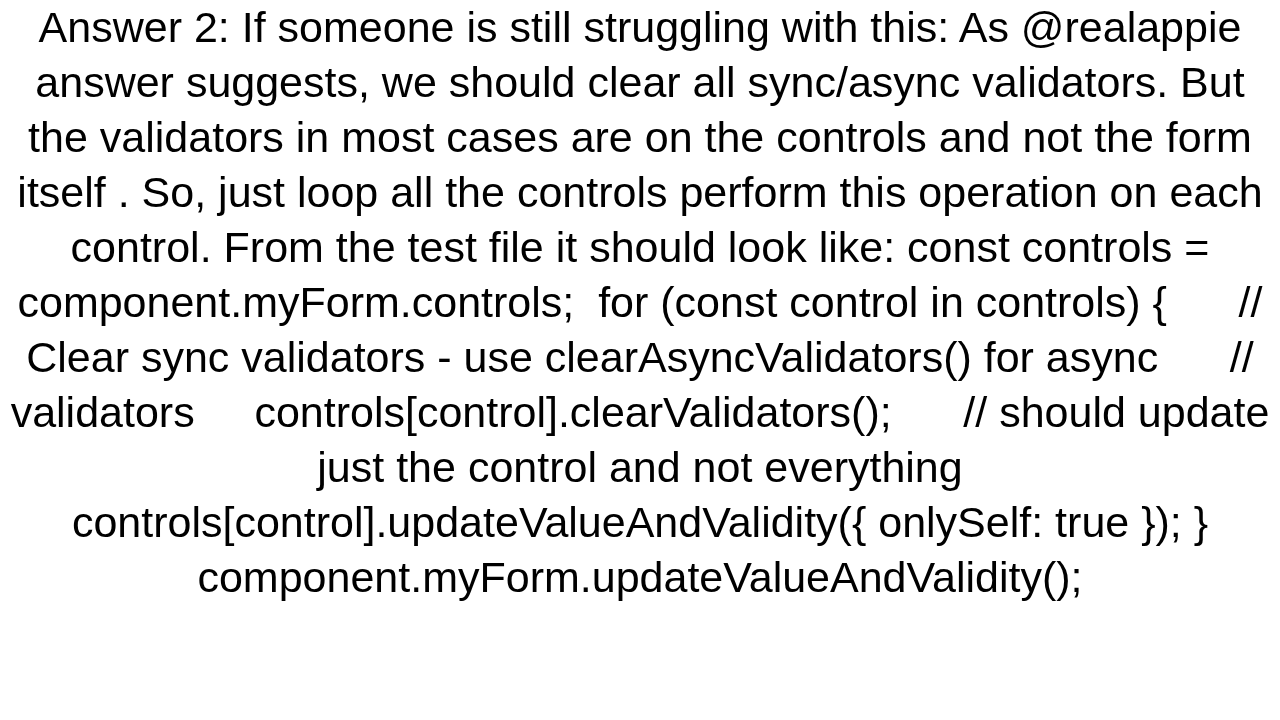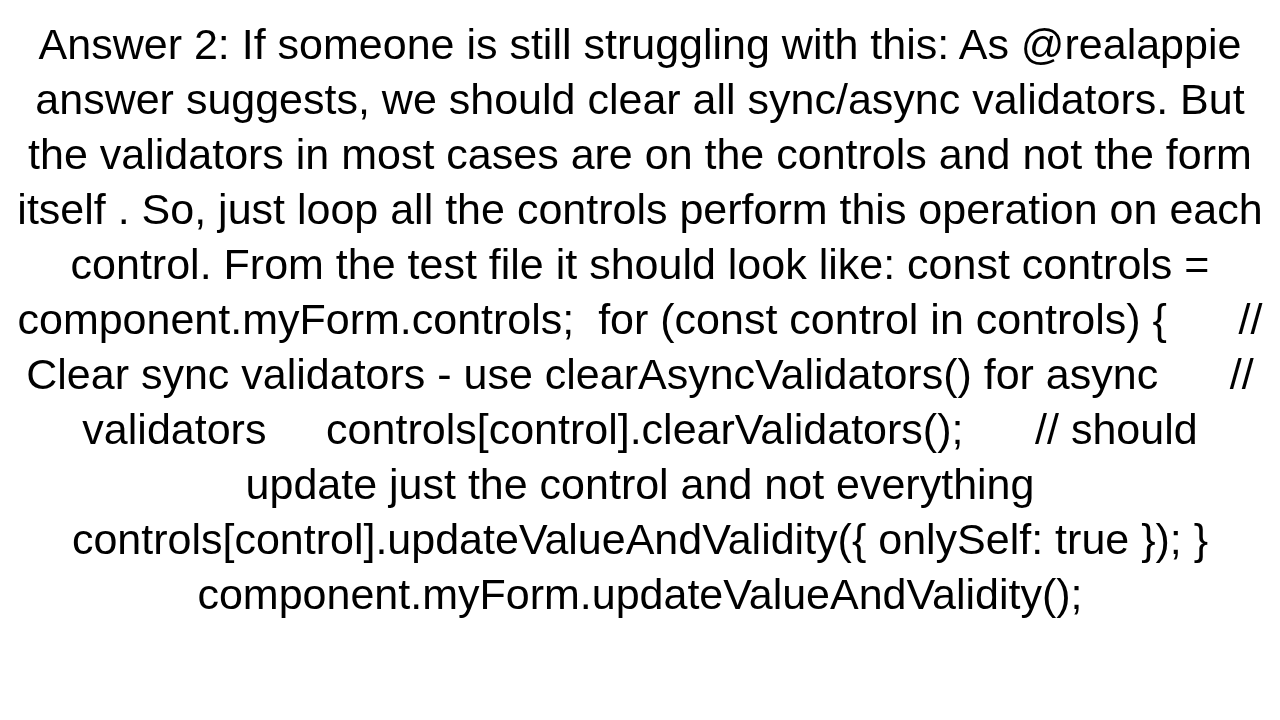--- a/index.html
+++ b/index.html
@@ -19,21 +19,21 @@
     font-family: Arial, Helvetica, sans-serif;
     font-size: 43px;
     line-height: 1.28;
     color: #000000;
     text-align: center;
     letter-spacing: 0px;
     padding-top: 0px;
     box-sizing: border-box;
   }
   .content p {
-    margin: 17px;
+    margin: 0;
     white-space: pre-wrap;
   }
 </style>
 </head>
 <body>
 
 <div class="content">
   <p>Answer 2: If someone is still struggling with this: As @realappie answer suggests, we should clear all sync/async validators. But the validators in most cases are on the controls and not the form itself . So, just loop all the controls perform this operation on each control. From the test file it should look like: const controls = component.myForm.controls;  for (const control in controls) {      // Clear sync validators - use clearAsyncValidators() for async      // validators     controls[control].clearValidators();      // should update just the control and not everything     controls[control].updateValueAndValidity({ onlySelf: true }); } component.myForm.updateValueAndValidity();</p>
 </div>
 

